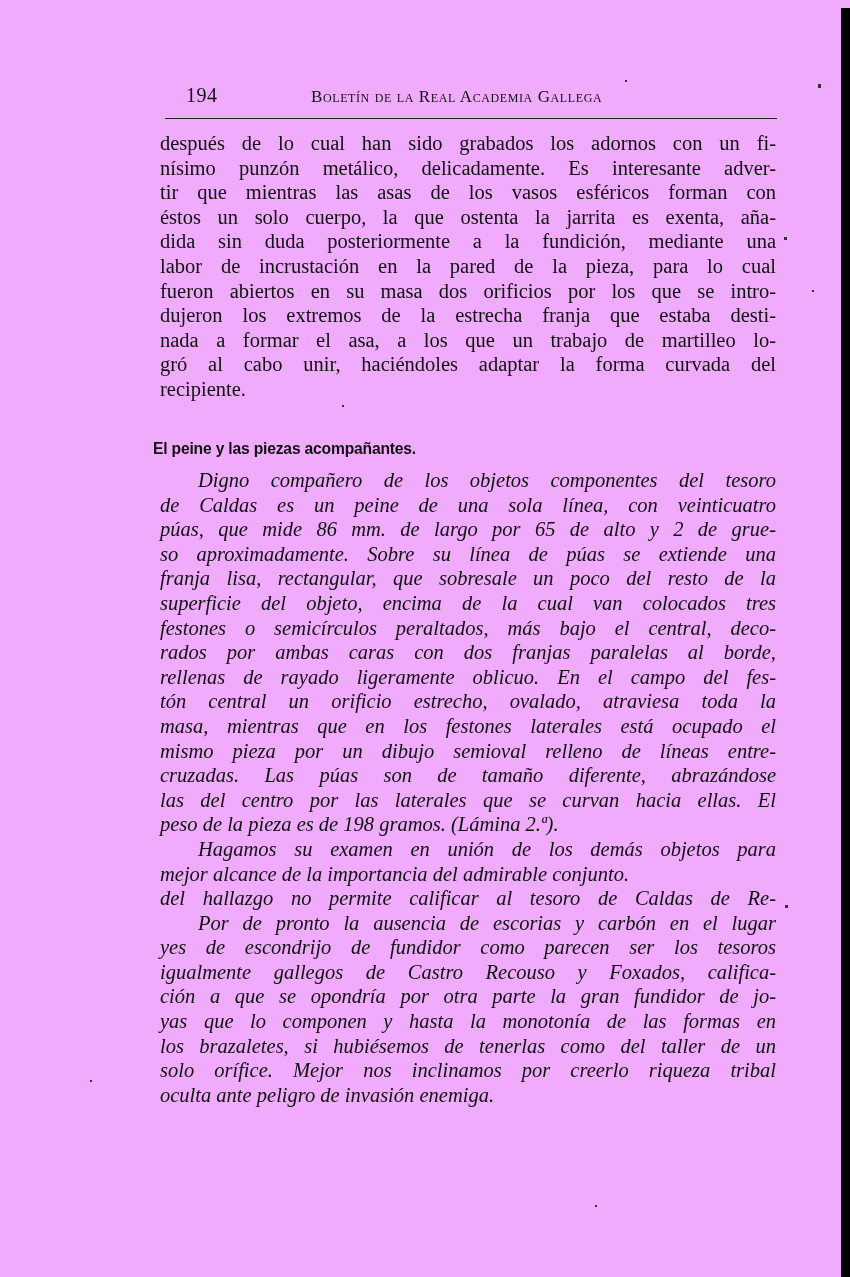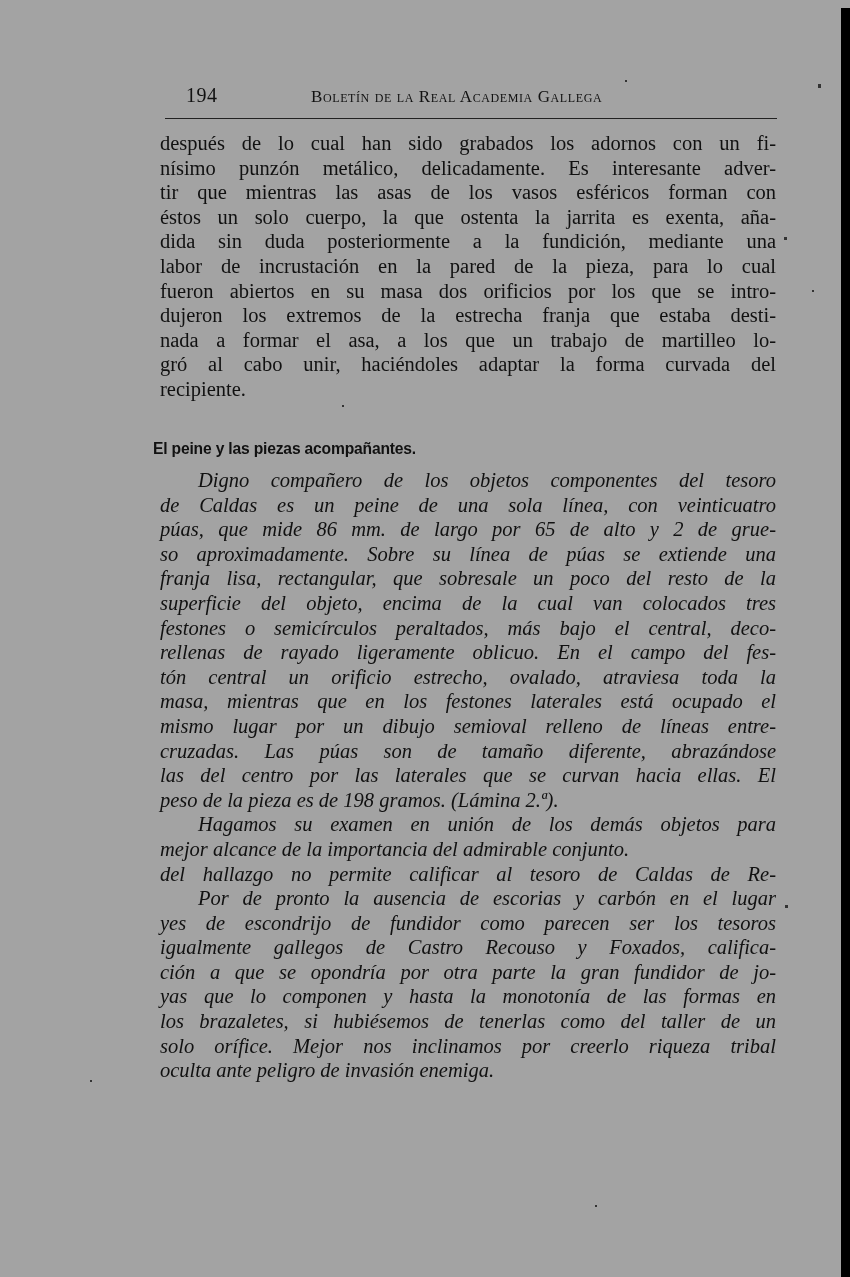--- a/index.html
+++ b/index.html
@@ -13,21 +13,21 @@
       position: relative;
       overflow: hidden;
       font-family: "Liberation Serif", "DejaVu Serif", serif;
       color: #111111;
     }
     .page {
       position: absolute;
       left: 0; top: 0;
       width: 850px;
       height: 1277px;
-      background: #a3a3a3;
+      background: #f0abfc;
     }
     .scan-border {
       position: absolute;
       top: 8px;
       right: 0;
       width: 9px;
       height: 1269px;
       background: #000000;
     }
     .running-head {
@@ -131,24 +131,25 @@
   <div class="section-heading">El peine y las piezas acompañantes.</div>
 
   <div class="text-block block-2">
     <span class="line indent">Digno compañero de los objetos componentes del tesoro</span>
     <span class="line">de Caldas es un peine de una sola línea, con veinticuatro</span>
     <span class="line">púas, que mide 86 mm. de largo por 65 de alto y 2 de grue-</span>
     <span class="line">so aproximadamente. Sobre su línea de púas se extiende una</span>
     <span class="line">franja lisa, rectangular, que sobresale un poco del resto de la</span>
     <span class="line">superficie del objeto, encima de la cual van colocados tres</span>
     <span class="line">festones o semicírculos peraltados, más bajo el central, deco-</span>
+    <span class="line">rados por ambas caras con dos franjas paralelas al borde,</span>
     <span class="line">rellenas de rayado ligeramente oblicuo. En el campo del fes-</span>
     <span class="line">tón central un orificio estrecho, ovalado, atraviesa toda la</span>
     <span class="line">masa, mientras que en los festones laterales está ocupado el</span>
-    <span class="line">mismo lugar por un dibujo semioval relleno de líneas entre-</span>
+    <span class="line">mismo pieza por un dibujo semioval relleno de líneas entre-</span>
     <span class="line">cruzadas. Las púas son de tamaño diferente, abrazándose</span>
     <span class="line">las del centro por las laterales que se curvan hacia ellas. El</span>
     <span class="line last">peso de la pieza es de 198 gramos. (Lámina 2.ª).</span>
 
     <span class="line indent">Hagamos su examen en unión de los demás objetos para</span>
     <span class="line last">mejor alcance de la importancia del admirable conjunto.</span>
 
     <span class="line">del hallazgo no permite calificar al tesoro de Caldas de Re-</span>
     <span class="line indent">Por de pronto la ausencia de escorias y carbón en el lugar</span>
     <span class="line">yes de escondrijo de fundidor como parecen ser los tesoros</span>

